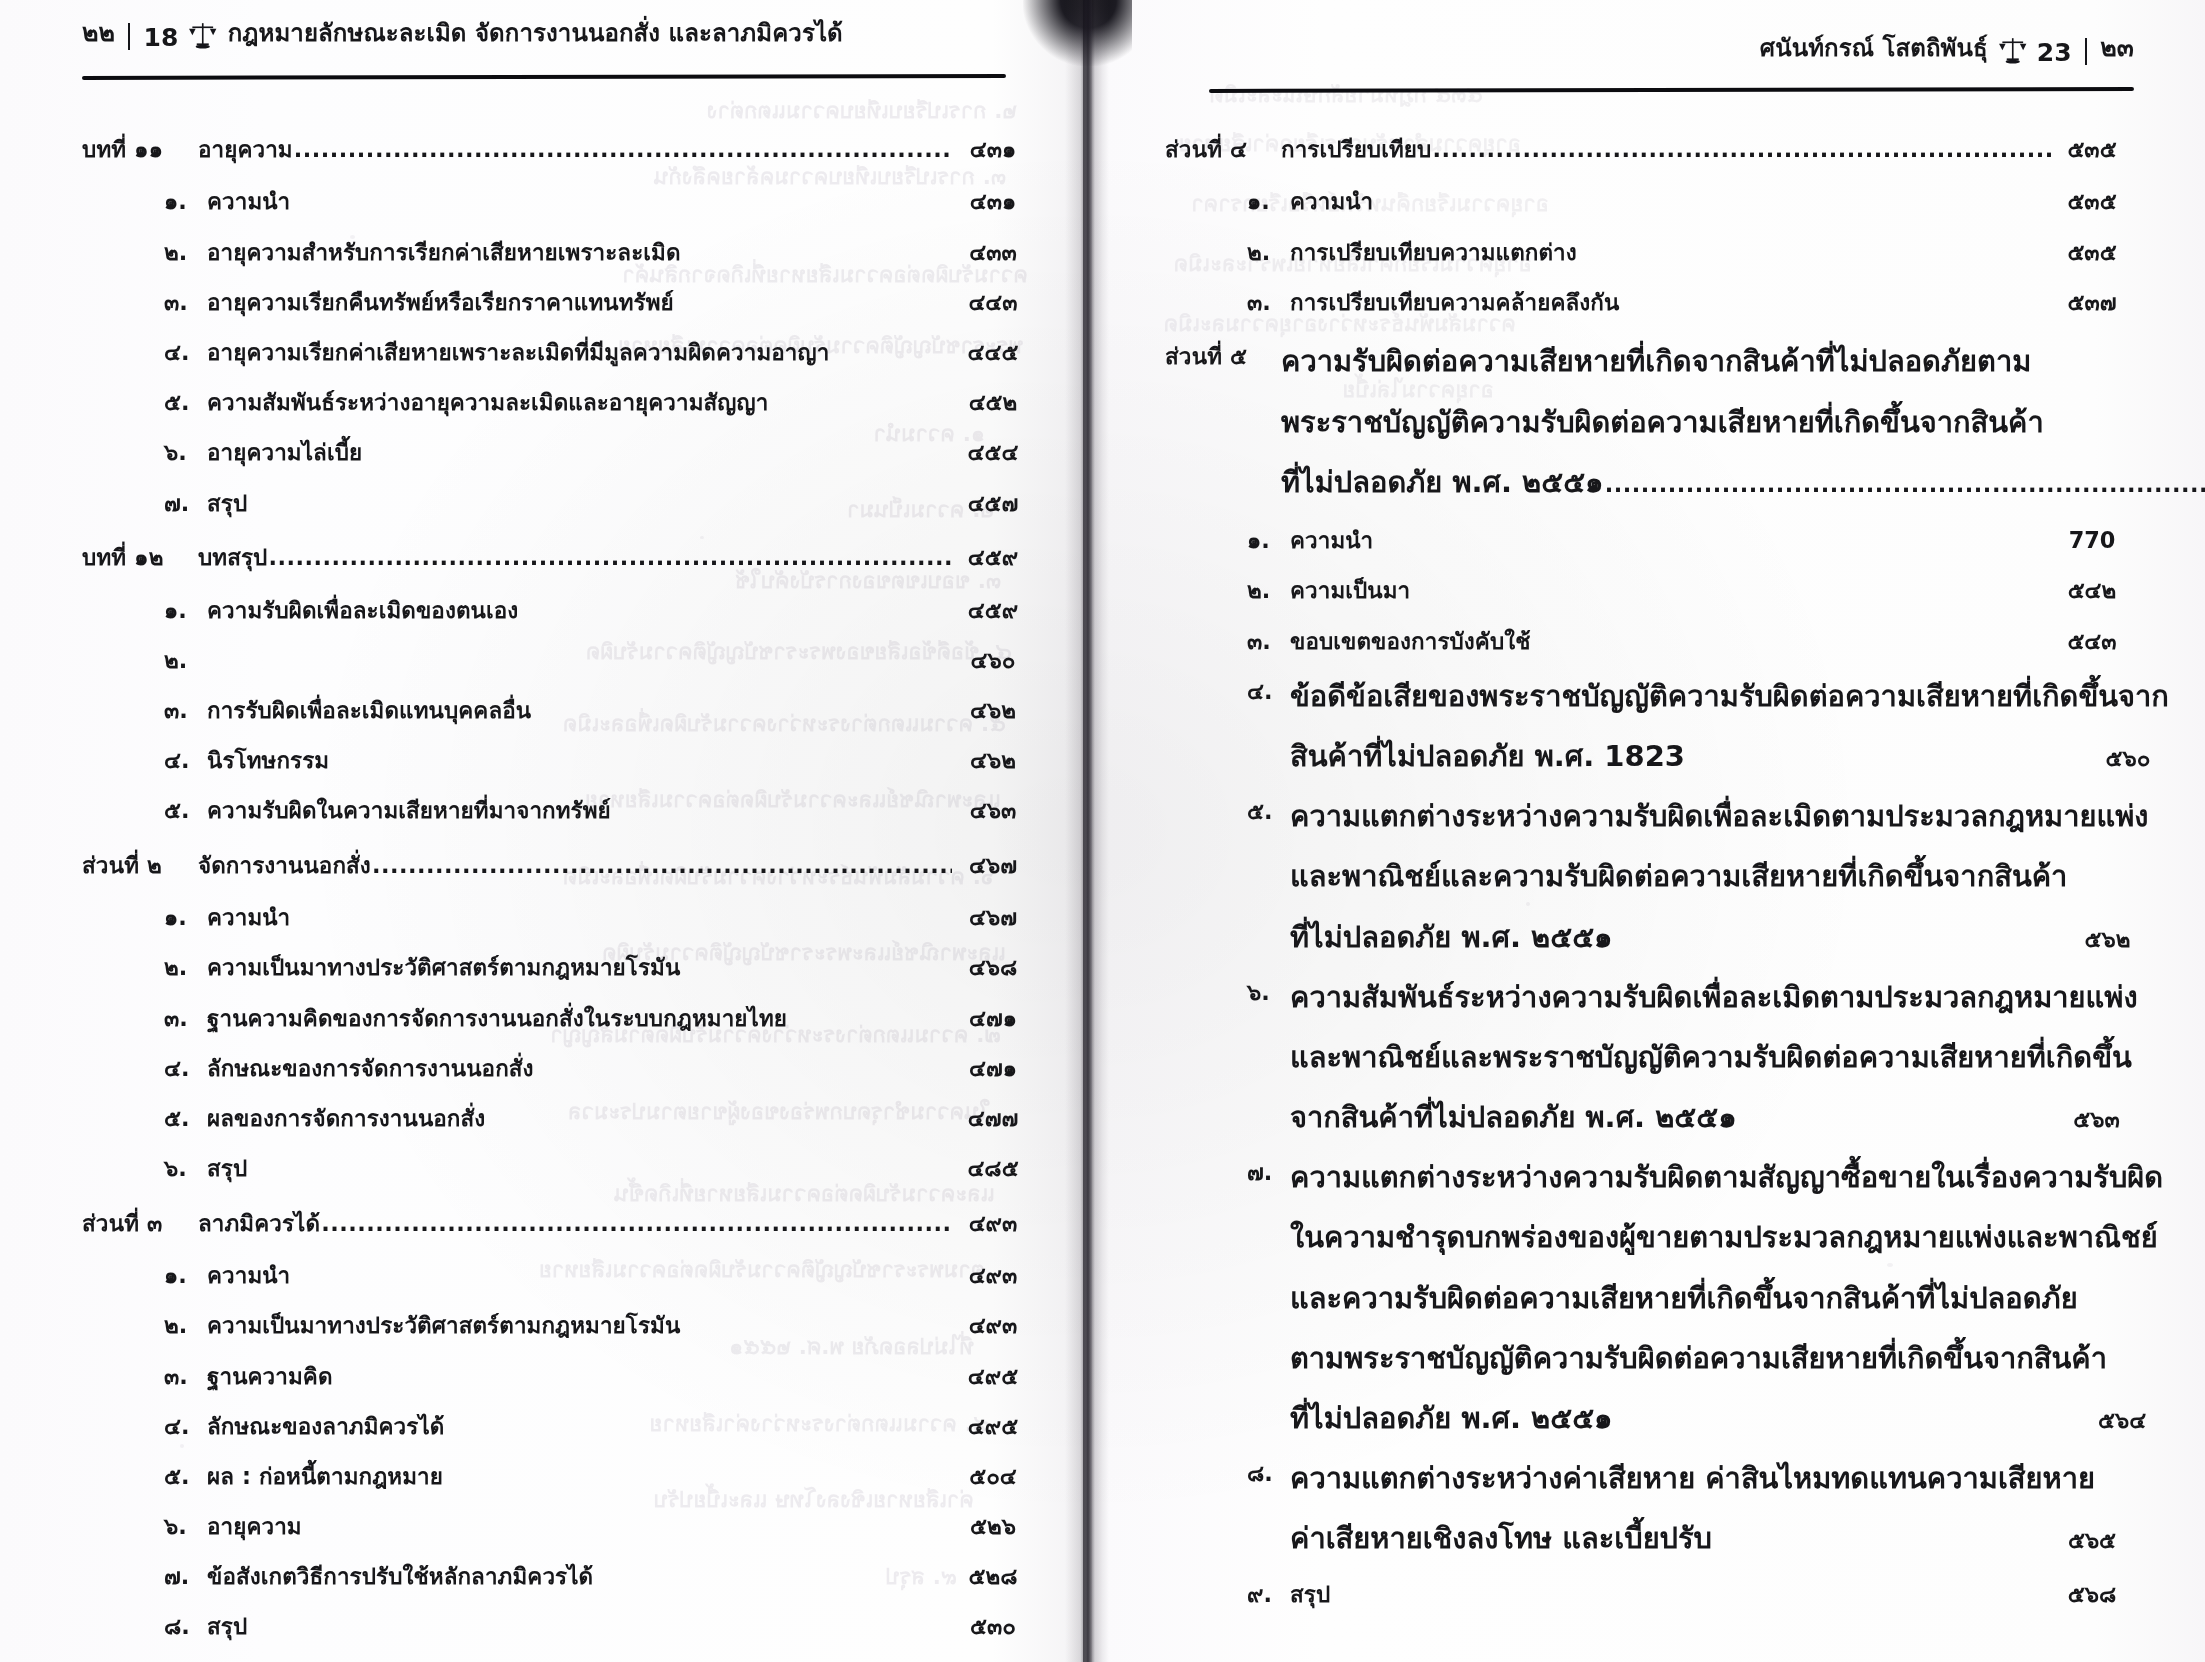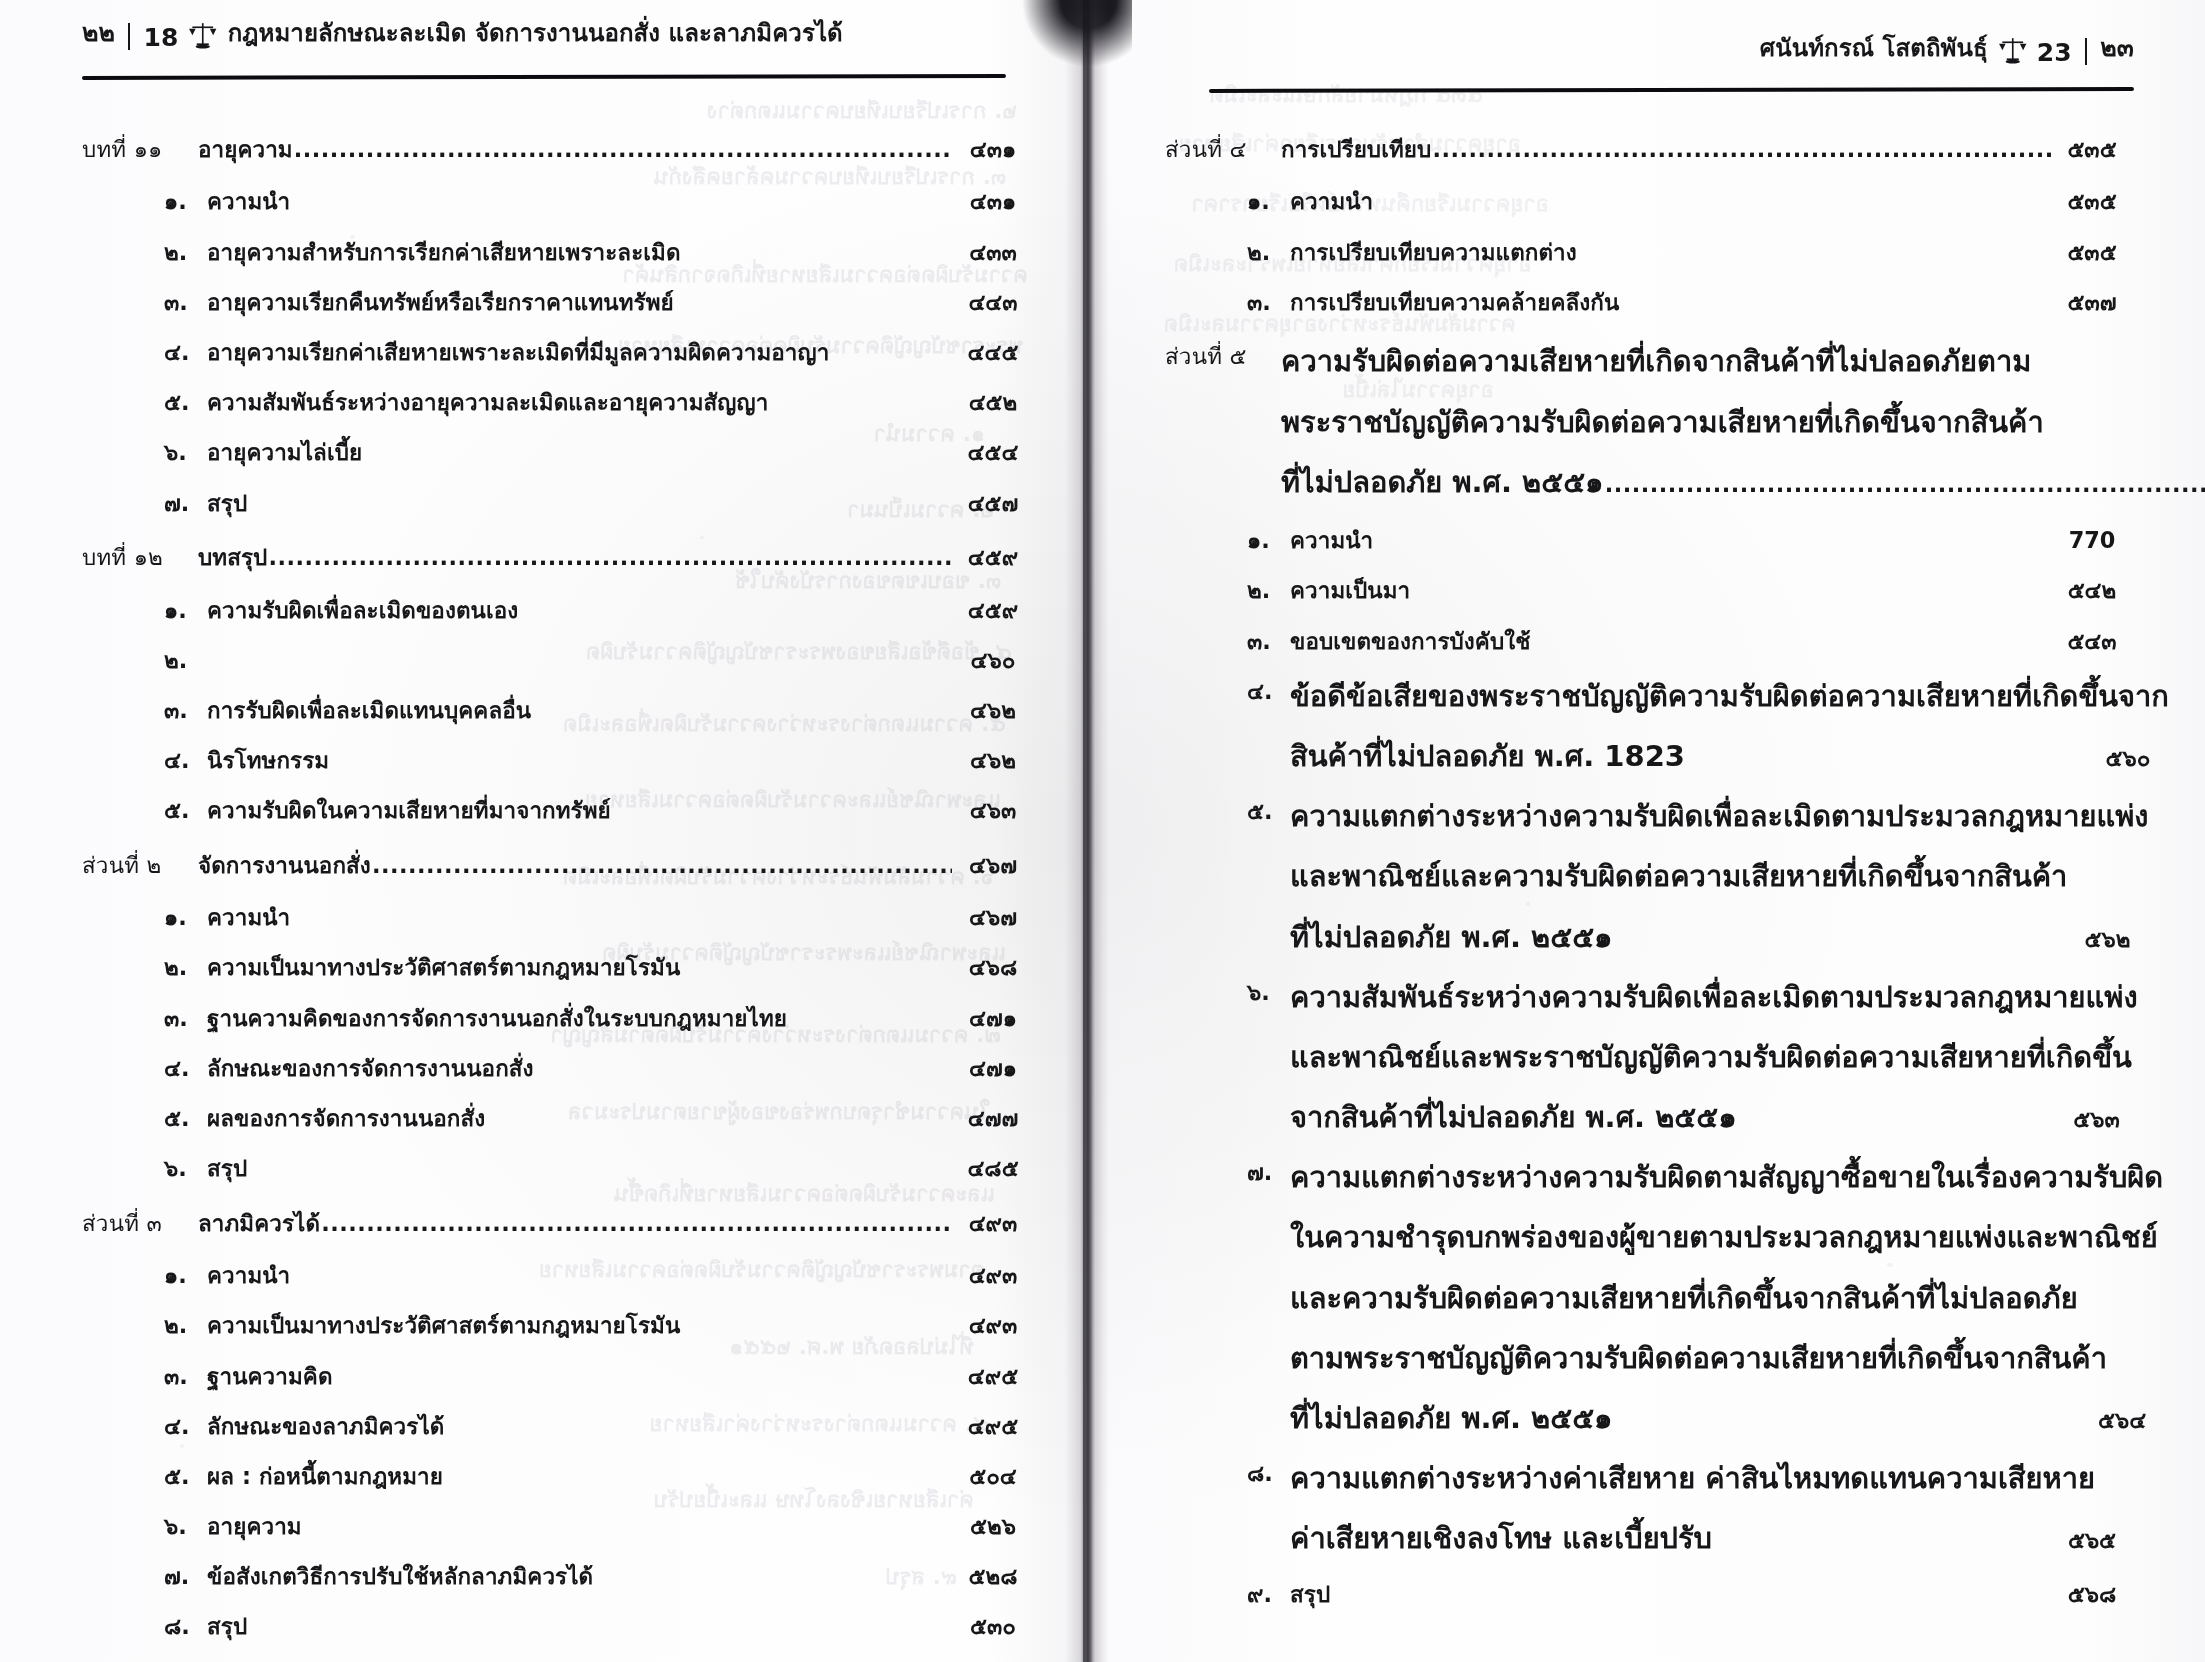--- a/index.html
+++ b/index.html
@@ -125,21 +125,21 @@
   .entry {
     display: flex;
     align-items: flex-start;
     margin-bottom: 3.3px;
   }
   .entry.sec  { margin-top: 18.6px; margin-bottom: 16.4px; }
   .entry.sec:first-child { margin-top: 0; }
 
   .lbl {
     flex: 0 0 auto;
-    font-weight: 400;
+    font-weight: 700;
     white-space: nowrap;
     font-size: 22.4px;
     letter-spacing: 0.2px;
   }
   .sec .lbl { padding-right: 12px; min-width: 104px; }
 
   .title-wrap {
     flex: 1 1 auto;
     min-width: 0;
     display: flex;

